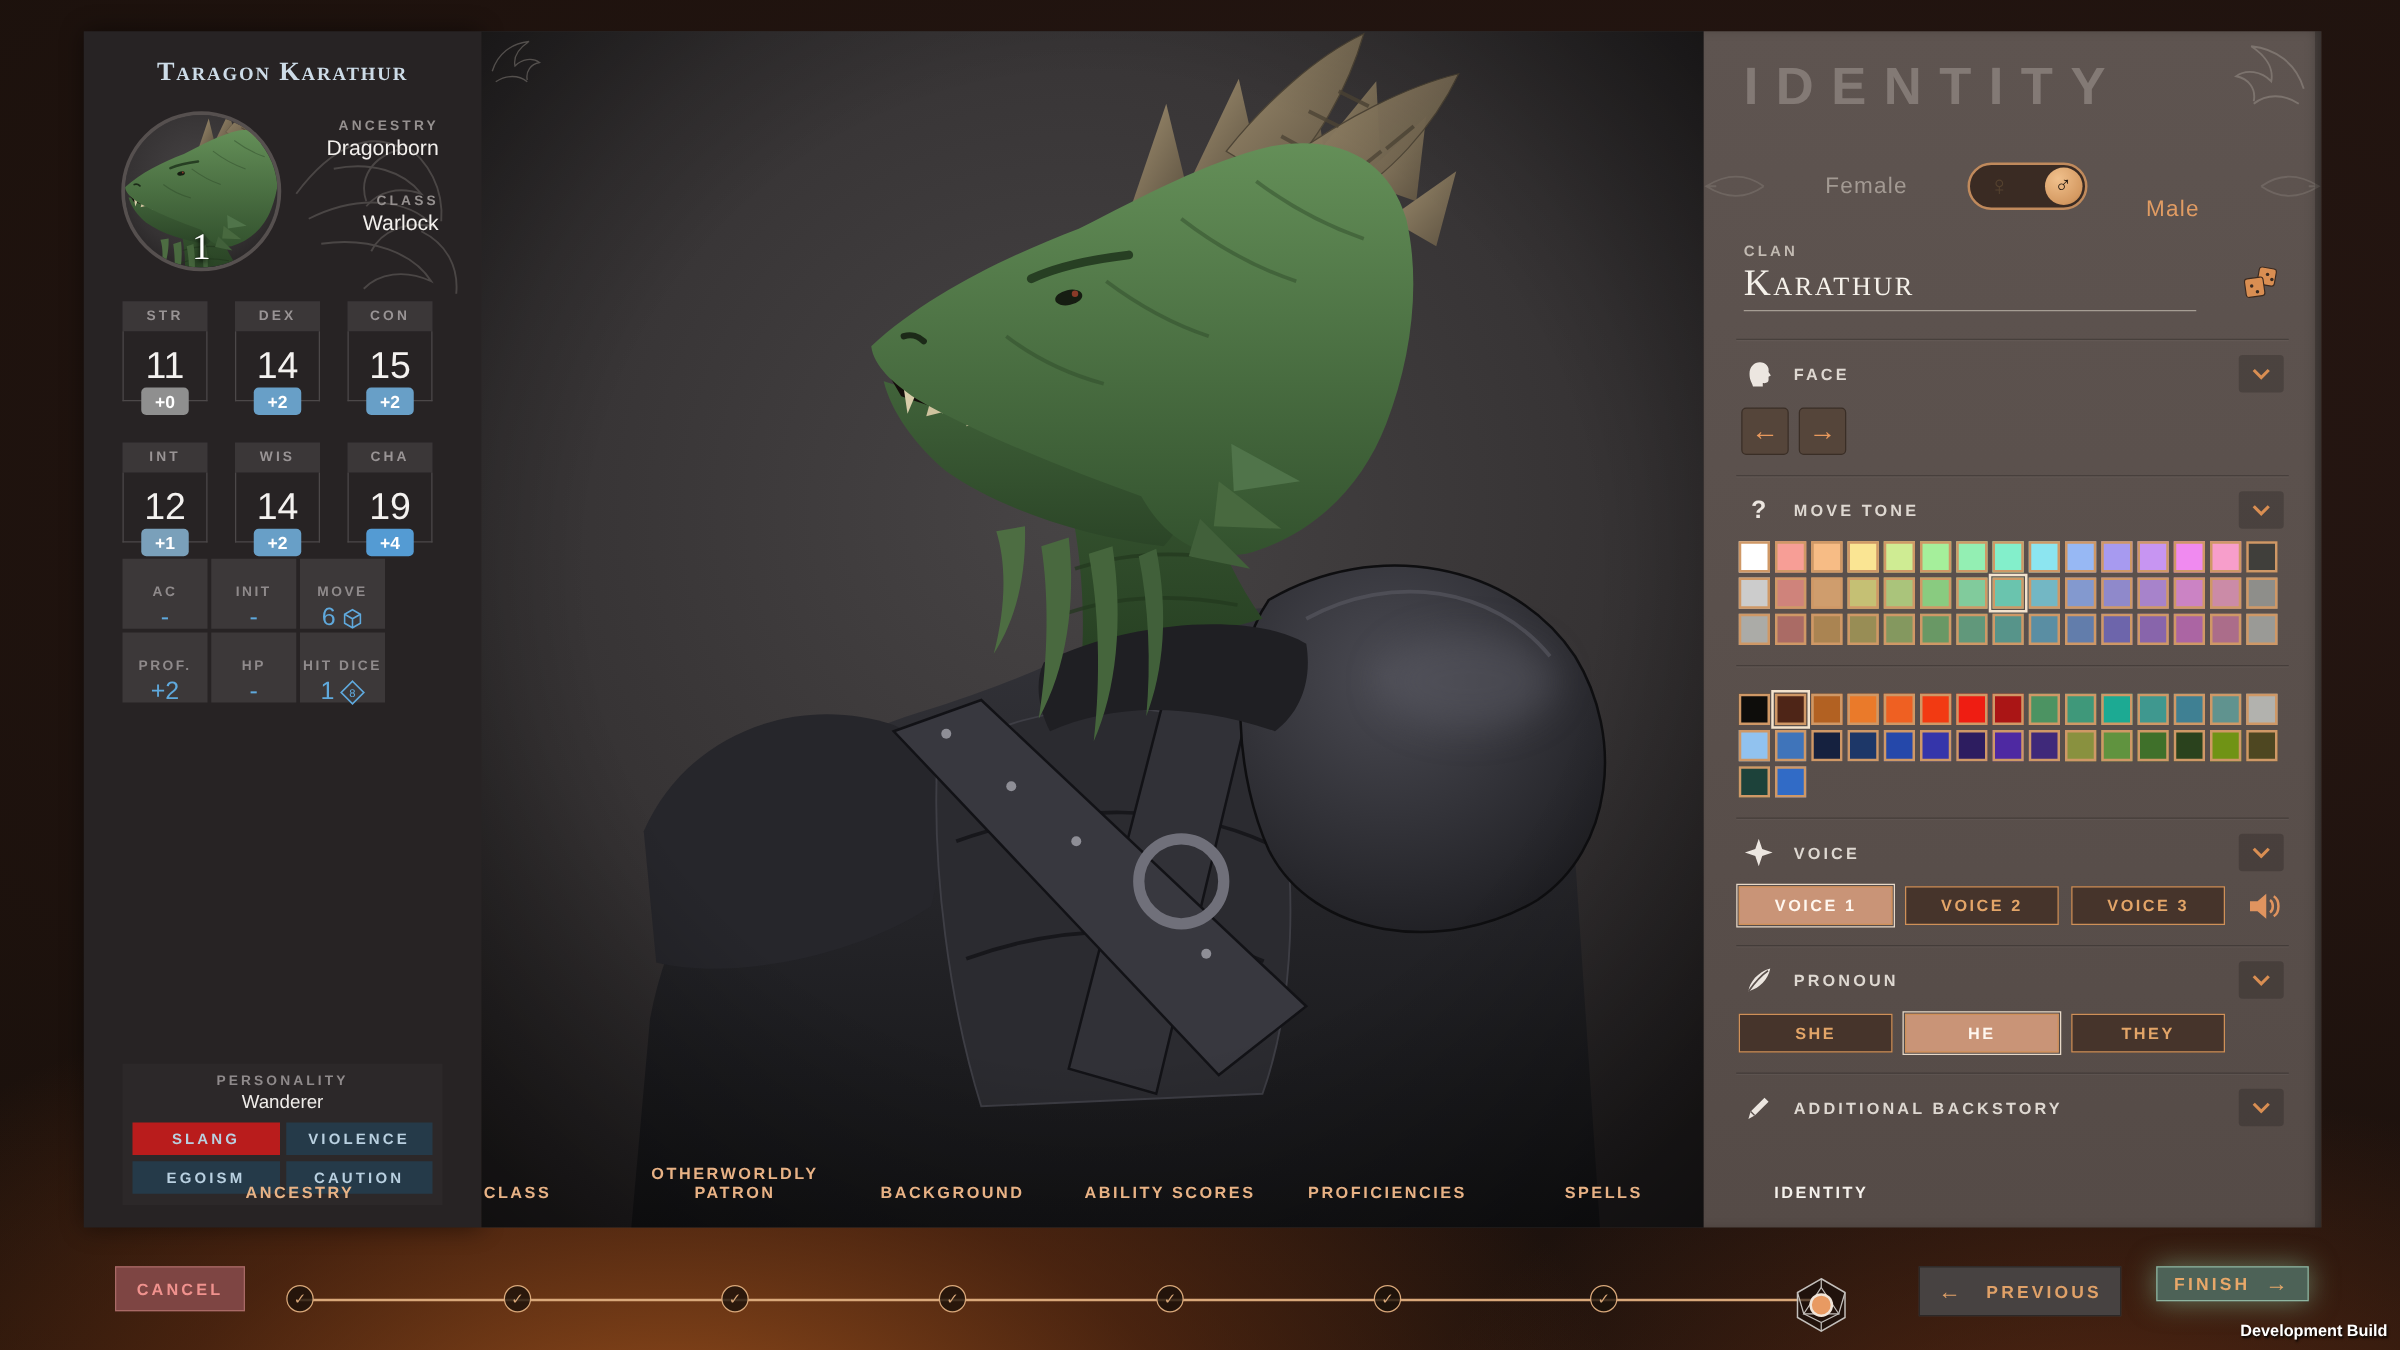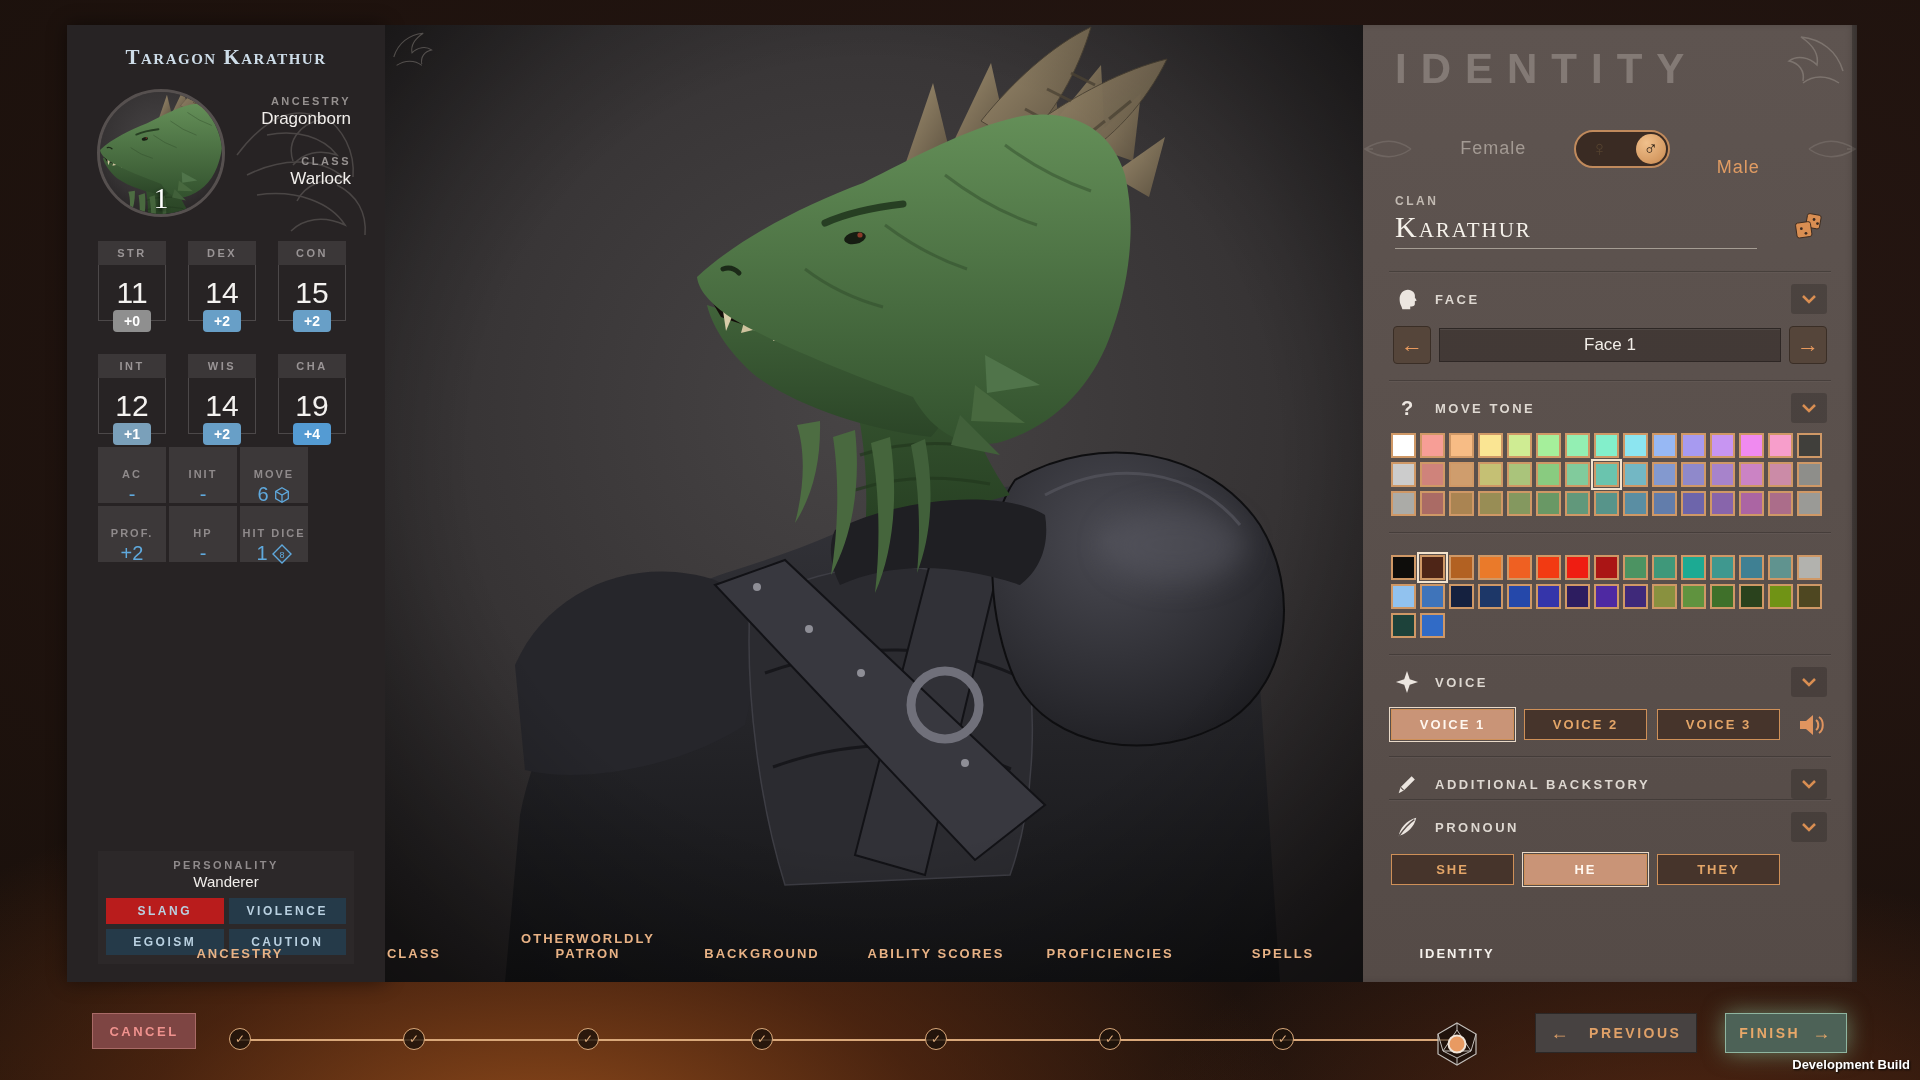--- a/index.html
+++ b/index.html
@@ -96,21 +96,21 @@
 
   
   #cancel-btn { left:92px; top:1013px; width:104px; height:36px; background:#7e4543; border:1px solid #a96a66; color:#f0928e; font-size:13px; letter-spacing:2.5px; font-weight:bold; display:flex; align-items:center; justify-content:center; cursor:pointer; }
   #steps-line { left:240px; top:1039px; width:1217px; height:2px; background:#d9a87a; }
   .step { position:absolute; top:998px; width:0; }
   .step-label { position:absolute; bottom:36px; left:50%; transform:translateX(-50%); width:140px; text-align:center; font-size:13px; letter-spacing:2px; font-weight:bold; color:#e8b285; line-height:1.2; }
   .step.current .step-label { color:#f5f1ec; }
   .step-check { position:absolute; left:-11px; top:30px; width:22px; height:22px; border-radius:50%; border:1.5px solid #d9a87a; background:rgba(28,18,10,.8); display:flex; align-items:center; justify-content:center; font-size:12px; color:#d9a87a; }
   .step-diamond { position:absolute; left:-24px; top:22px; }
   #previous-btn { left:1535px; top:1013px; width:162px; height:40px; background:#474241; border:1px solid #2c2827; display:flex; align-items:center; justify-content:center; gap:18px; color:#e0a168; font-size:14px; letter-spacing:2.5px; font-weight:bold; cursor:pointer; }
-  #finish-btn { left:1725px; top:1013px; width:122px; height:40px; background:#4d6257; border:1px solid #8fb5a0; box-shadow:0 0 22px rgba(150,220,180,.5); display:flex; align-items:center; justify-content:center; gap:12px; color:#e8a869; font-size:14px; letter-spacing:2.5px; font-weight:bold; cursor:pointer; }
+  #finish-btn { left:1725px; top:1013px; width:122px; height:28px; background:#4d6257; border:1px solid #8fb5a0; box-shadow:0 0 22px rgba(150,220,180,.5); display:flex; align-items:center; justify-content:center; gap:12px; color:#e8a869; font-size:14px; letter-spacing:2.5px; font-weight:bold; cursor:pointer; }
   .btn-arrow { font-size:18px; }
   #build-label { left:1790px; top:1057px; width:120px; text-align:right; font-size:13px; font-weight:bold; color:#fff; text-shadow:1px 1px 2px #000; }
 </style>
 </head>
 <body>
 
 <svg width="0" height="0" style="position:absolute" aria-hidden="true">
   <defs>
     <radialGradient id="bgGrad" cx="48%" cy="40%" r="72%">
       <stop offset="0%" stop-color="#474445"></stop>
@@ -418,21 +418,20 @@
       </span>
       <span class="sec-title">FACE</span>
       <span class="chev-btn">
           <svg width="16" height="10">
             <polyline points="2,2 8,8 14,2" fill="none" stroke="#d98e52" stroke-width="2.5"></polyline>
           </svg>
         </span>
     </div>
     <div id="face-selector">
       <span class="arrow-btn">←</span>
-      <span id="face-value-bar">Face 1</span>
       <span class="arrow-btn">→</span>
     </div>
   </div>
 
   <div class="section">
     <div class="section-header">
       <span class="sec-icon q-glyph">?</span>
       <span class="sec-title">MOVE TONE</span>
       <span class="chev-btn">
           <svg width="16" height="10">
@@ -563,54 +562,54 @@
         <path d="M18,6 C21,8 21,14 18,16" stroke="#e0945f" stroke-width="2" fill="none"></path>
         <path d="M21,3 C26,6 26,16 21,19" stroke="#e0945f" stroke-width="2" fill="none"></path>
       </svg>
     </div>
   </div>
 
   <div class="section">
     <div class="section-header">
       <span class="sec-icon">
         <svg width="24" height="24" viewBox="0 0 26 26">
+            <path d="M4,23 C5,15 12,6 23,3 C21,13 13,20 6,22 Z" fill="#ece6e0"></path>
+            <path d="M4,23 C9,16 15,9 21,5" stroke="#5b514d" stroke-width="1.5" fill="none"></path>
+          </svg>
+      </span>
+      <span class="sec-title">PRONOUN</span>
+      <span class="chev-btn">
+          <svg width="16" height="10">
+            <polyline points="2,2 8,8 14,2" fill="none" stroke="#d98e52" stroke-width="2.5"></polyline>
+          </svg>
+        </span>
+    </div>
+    <div id="pronoun-buttons" class="btn-row">
+        <span class="opt-btn">SHE</span>
+        <span class="opt-btn selected">HE</span>
+        <span class="opt-btn">THEY</span>
+      </div>
+  </div>
+
+  <div class="section">
+    <div class="section-header">
+      <span class="sec-icon">
+        <svg width="24" height="24" viewBox="0 0 26 26">
             <path d="M4,23 L6,16.5 L18,4.5 L21.5,8 L9.5,20 Z" fill="#ece6e0"></path>
             <path d="M6,16.5 L9.5,20" stroke="#5b514d" stroke-width="1.2"></path>
           </svg>
       </span>
       <span class="sec-title">ADDITIONAL BACKSTORY</span>
       <span class="chev-btn">
           <svg width="16" height="10">
             <polyline points="2,2 8,8 14,2" fill="none" stroke="#d98e52" stroke-width="2.5"></polyline>
           </svg>
         </span>
     </div>
 
-  </div>
-
-  <div class="section">
-    <div class="section-header">
-      <span class="sec-icon">
-        <svg width="24" height="24" viewBox="0 0 26 26">
-            <path d="M4,23 C5,15 12,6 23,3 C21,13 13,20 6,22 Z" fill="#ece6e0"></path>
-            <path d="M4,23 C9,16 15,9 21,5" stroke="#5b514d" stroke-width="1.5" fill="none"></path>
-          </svg>
-      </span>
-      <span class="sec-title">PRONOUN</span>
-      <span class="chev-btn">
-          <svg width="16" height="10">
-            <polyline points="2,2 8,8 14,2" fill="none" stroke="#d98e52" stroke-width="2.5"></polyline>
-          </svg>
-        </span>
-    </div>
-    <div id="pronoun-buttons" class="btn-row">
-        <span class="opt-btn">SHE</span>
-        <span class="opt-btn selected">HE</span>
-        <span class="opt-btn">THEY</span>
-      </div>
   </div>
 
   <div id="panel-scroll-edge"></div>
 </div>
 
 <div id="cancel-btn" class="abs">CANCEL</div>
 <div id="steps-line" class="abs"></div>
 <div id="steps-root">
     <div class="step abs" style="left: 240px;">
       <div class="step-label">ANCESTRY</div>

